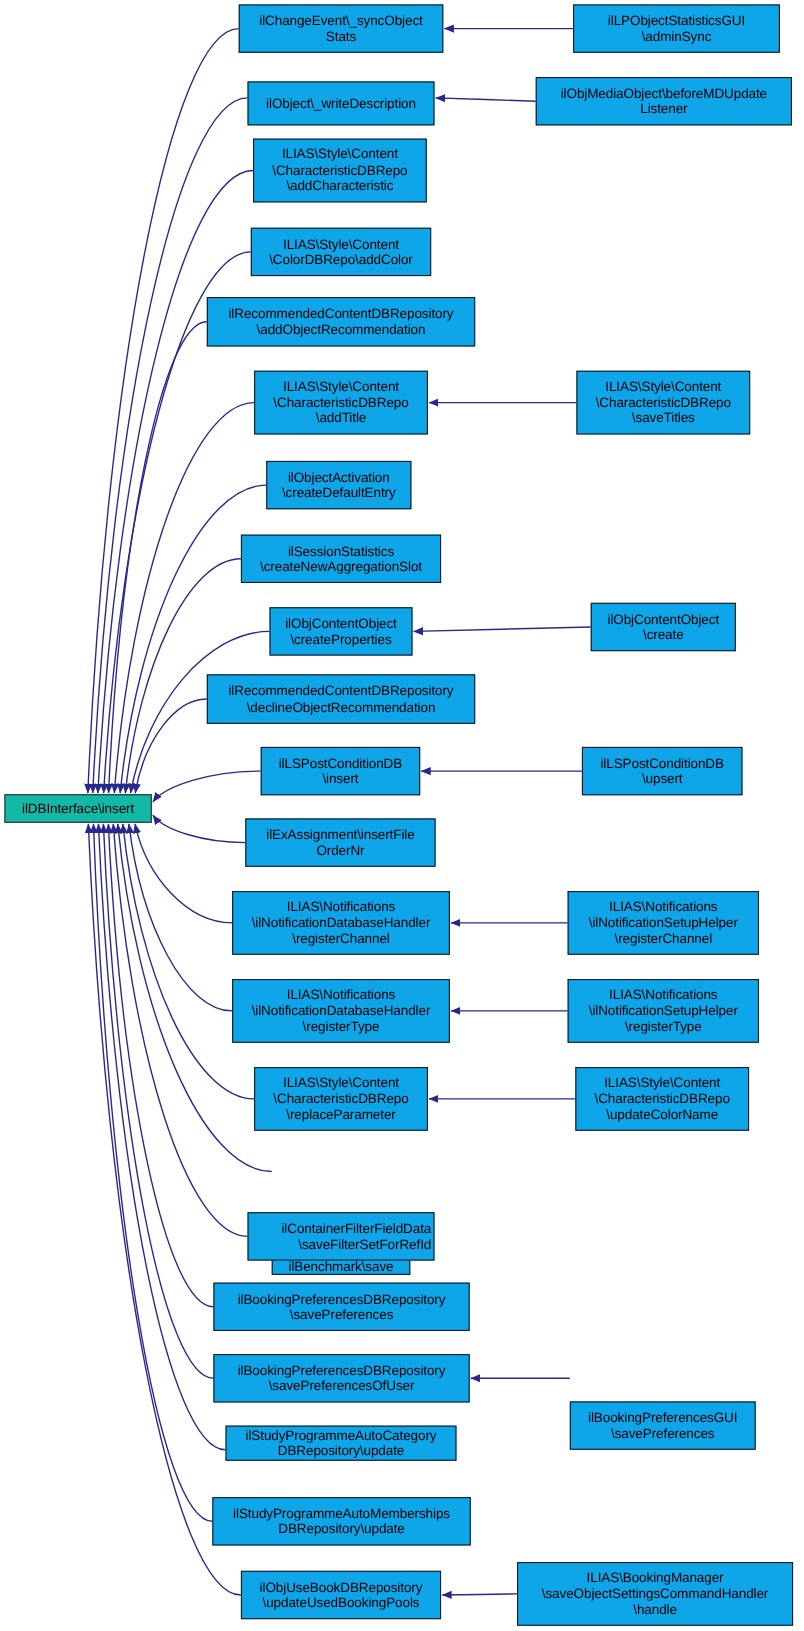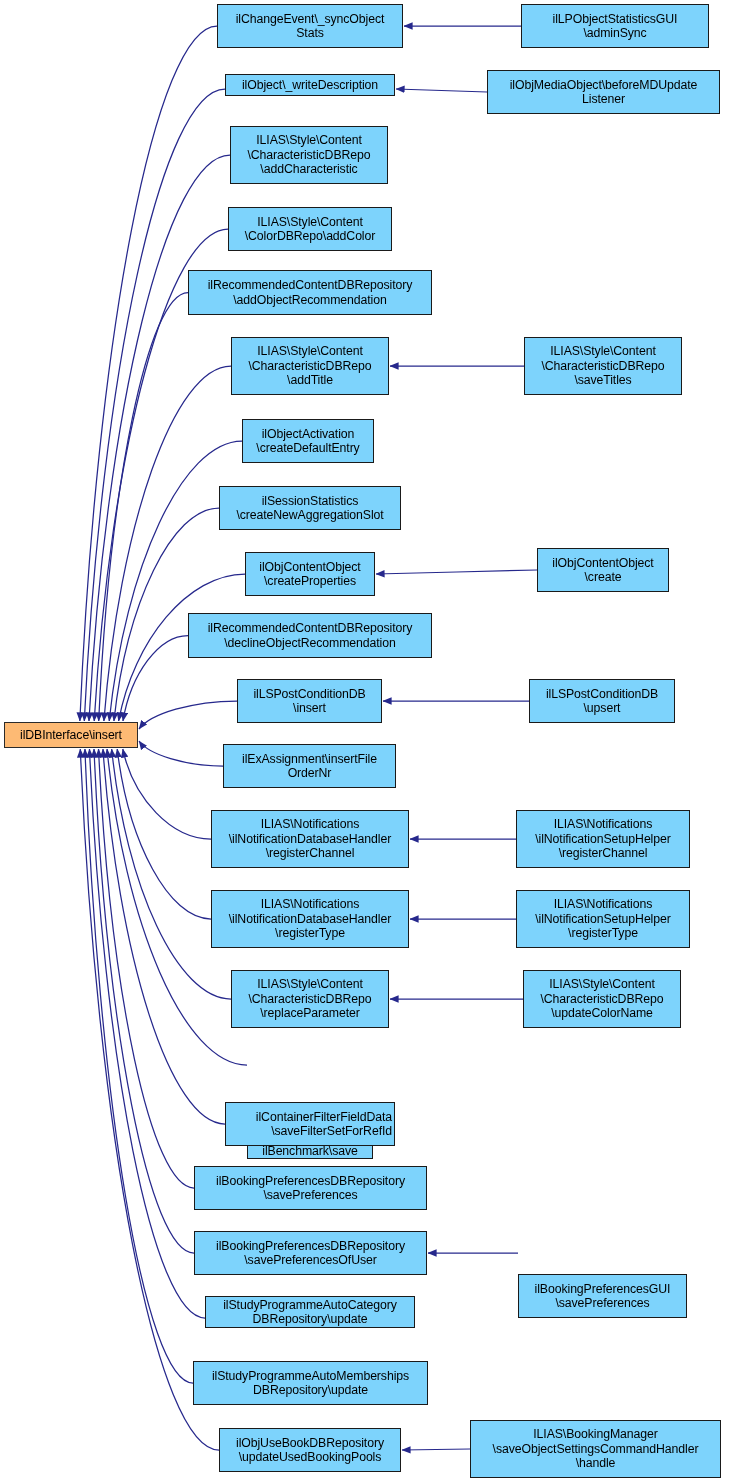--- a/index.html
+++ b/index.html
@@ -23,34 +23,34 @@
     left: 0;
     top: 0;
     width: 731px;
     height: 1483px;
     pointer-events: none;
   }
   .node {
     position: absolute;
     box-sizing: border-box;
     border: 1px solid #1a1a1a;
-    background: #7dd3fc;
+    background: #0ea5e9;
     color: #000000;
     font-size: 12.3px;
     line-height: 14.4px;
     text-align: center;
     display: flex;
     align-items: center;
     justify-content: center;
     white-space: pre-line;
     letter-spacing: -0.1px;
     z-index: 2;
   }
   .node.root {
-    background: #fdba74;
+    background: #14b8a6;
     border-color: #2b2b2b;
   }
   .node .lbl {
     display: block;
     width: 100%;
     padding: 0 2px;
   }
 </style>
 </head>
 <body>
@@ -94,21 +94,21 @@
         <path d="M516,919 L463,919 L410,919" fill="none" stroke="#26288c" stroke-width="1.25" marker-end="url(#arrowhead)"></path>
         <path d="M523,999 L456.5,999 L390,999" fill="none" stroke="#26288c" stroke-width="1.25" marker-end="url(#arrowhead)"></path>
         <path d="M518,1253 L473,1253 L428,1253" fill="none" stroke="#26288c" stroke-width="1.25" marker-end="url(#arrowhead)"></path>
         <path d="M470,1449 L436,1449.5 L402,1450" fill="none" stroke="#26288c" stroke-width="1.25" marker-end="url(#arrowhead)"></path>
       </g>
   </svg>
   <div id="nodes">
       <div class="node root" style="left: 4px; top: 722px; width: 134px; height: 26px;"><span class="lbl">ilDBInterface\insert</span></div>
       <div class="node" style="left: 217px; top: 4px; width: 186px; height: 44px;"><span class="lbl">ilChangeEvent\_syncObject
 Stats</span></div>
-      <div class="node" style="left: 225px; top: 74px; width: 170px; height: 22px;"><span class="lbl">ilObject\_writeDescription</span></div>
+      <div class="node" style="left: 225px; top: 74px; width: 170px; height: 40px;"><span class="lbl">ilObject\_writeDescription</span></div>
       <div class="node" style="left: 230px; top: 126px; width: 158px; height: 58px;"><span class="lbl">ILIAS\Style\Content
 \CharacteristicDBRepo
 \addCharacteristic</span></div>
       <div class="node" style="left: 228px; top: 207px; width: 164px; height: 44px;"><span class="lbl">ILIAS\Style\Content
 \ColorDBRepo\addColor</span></div>
       <div class="node" style="left: 188px; top: 270px; width: 244px; height: 45px;"><span class="lbl">ilRecommendedContentDBRepository
 \addObjectRecommendation</span></div>
       <div class="node" style="left: 231px; top: 337px; width: 158px; height: 58px;"><span class="lbl">ILIAS\Style\Content
 \CharacteristicDBRepo
 \addTitle</span></div>

